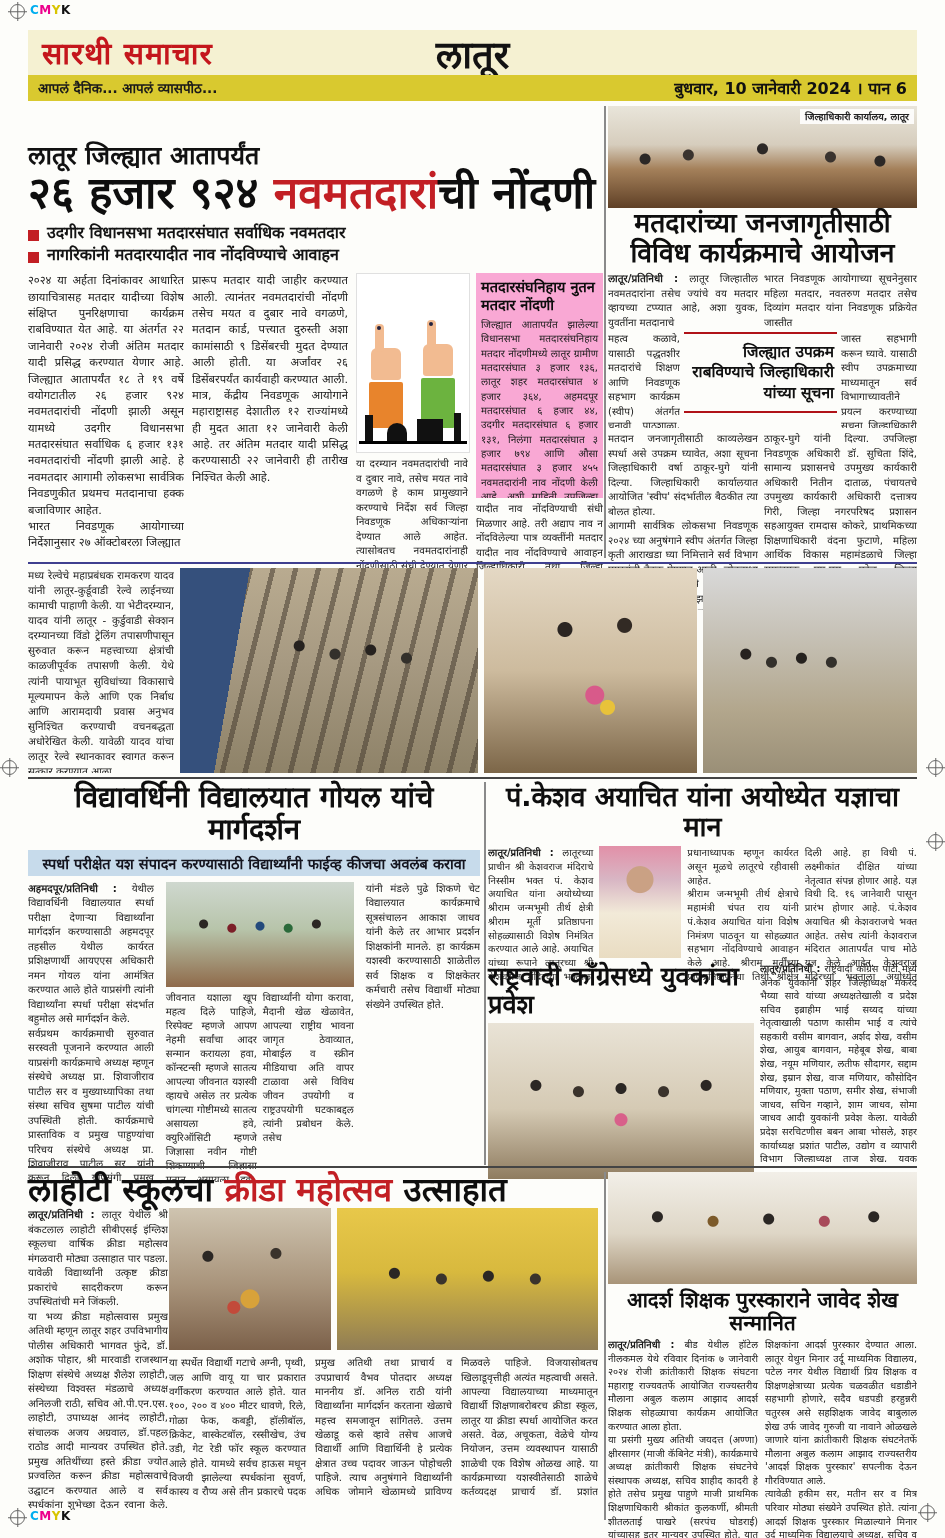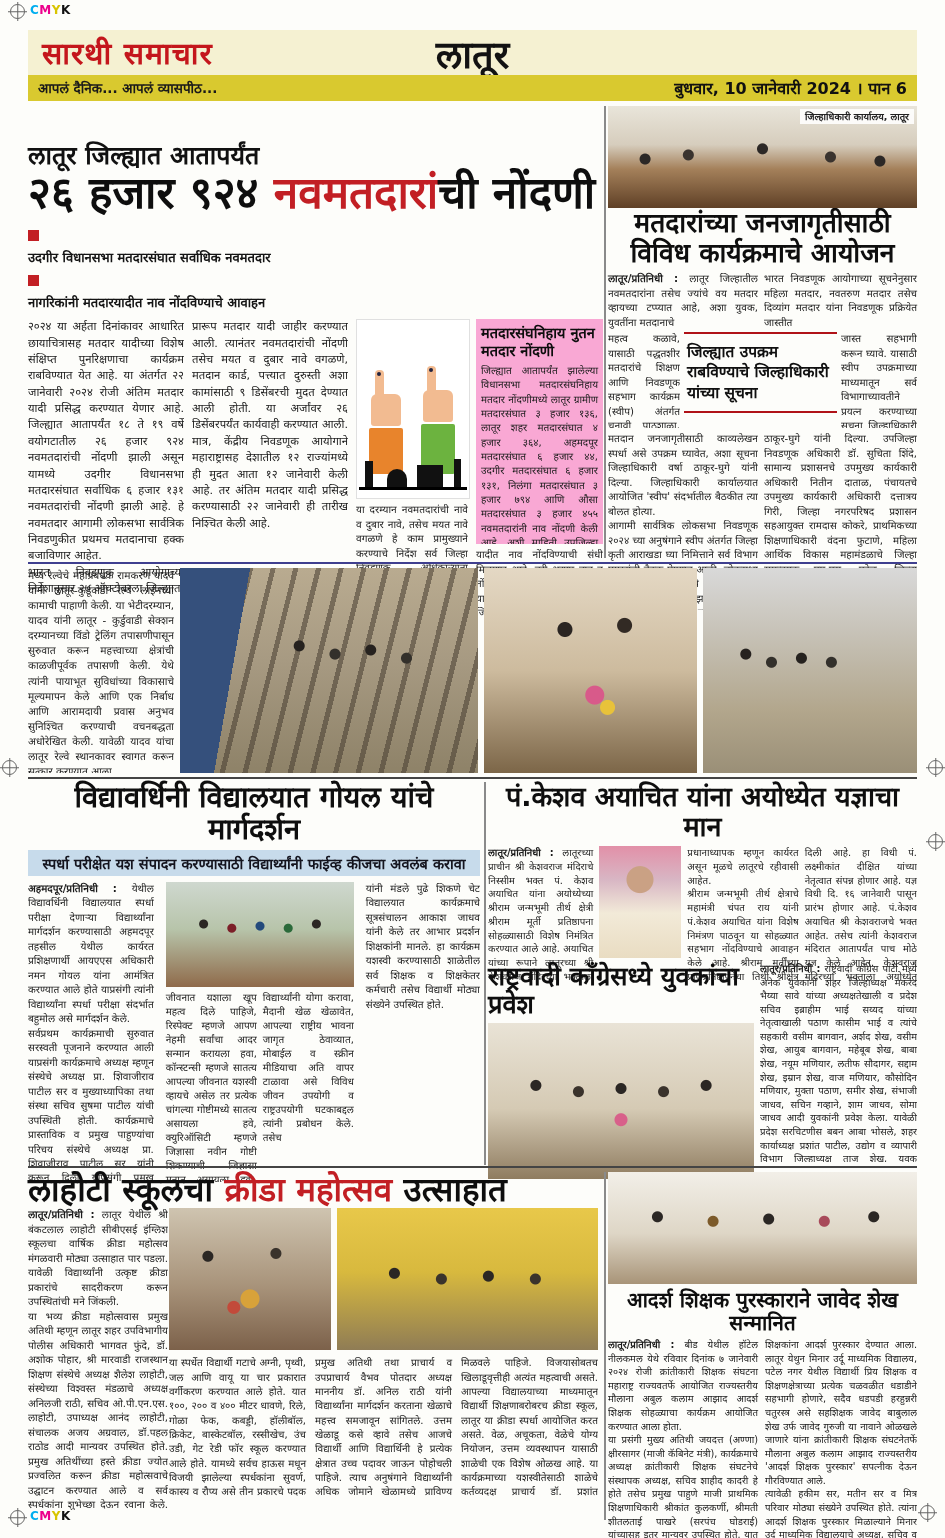--- a/index.html
+++ b/index.html
@@ -29,21 +29,21 @@
   .flow{white-space:pre-line;}
   .dl{font-weight:bold;}
   .clip{overflow:hidden;}
   
   .kicker{font-size:25px;font-weight:900;color:#111;line-height:1.1;margin-top:36px;}
   .lead-h{font-size:44px;font-weight:900;line-height:1.06;color:#0e0e0e;margin-top:2px;}
   .lead-h .red{color:#c21f24;}
   .bul-row{display:flex;gap:10px;margin-top:6px;}
   .byline-col{width:150px;font-size:11.4px;line-height:1.4;text-align:center;}
   .bullets{flex:1;}
-  .bullet{display:flex;gap:8px;font-size:13px;font-weight:900;line-height:1.35;color:#141414;flex-direction:column;}
+  .bullet{display:flex;gap:8px;font-size:16px;font-weight:900;line-height:1.35;color:#141414;}
   .sq{width:11px;height:11px;background:#c21f24;margin-top:8px;flex:none;}
   .lead-body{display:flex;gap:8px;margin-top:8px;height:302px;overflow:hidden;}
   .lc{font-size:11.3px;line-height:1.45;}
   .c156{width:156px;flex:none;} .c112{width:112px;flex:none;} .c127{width:127px;flex:none;}
   .bluebox{background:#f9a8d4;padding:6px 5px;box-sizing:border-box;height:225px;overflow:hidden;}
   .bluebox h3{margin:0 0 4px 0;font-size:14.5px;line-height:1.2;color:#0d0d0d;}
   .bluebox p{margin:0;font-size:10.1px;line-height:1.42;}
   .small-jt{font-size:10.2px;line-height:1.42;}
   
   .illus{position:relative;width:112px;height:178px;background:#ffffff;border:1px solid #e0e0e0;overflow:hidden;}
@@ -116,21 +116,21 @@
     radial-gradient(circle at 16% 40%, #2b2724 0 5px, transparent 6px),
     radial-gradient(circle at 34% 44%, #7c5a2a 0 5px, transparent 6px),
     radial-gradient(circle at 52% 42%, #2b2724 0 5px, transparent 6px),
     radial-gradient(circle at 70% 44%, #a84a5a 0 5px, transparent 6px),
     radial-gradient(circle at 86% 40%, #2b2724 0 5px, transparent 6px),
     linear-gradient(180deg,#f2efe8 0%,#ded6c6 55%,#a89478 100%);}
   .photo-cap{position:absolute;top:3px;right:3px;background:rgba(255,255,255,.88);font-size:9.5px;font-weight:bold;padding:1px 5px;color:#222;}
   
   .aw-h{font-size:26.5px;font-weight:900;line-height:1.12;text-align:center;color:#0e0e0e;margin-top:7px;}
   .aw-small{font-size:10.2px;line-height:1.42;}
-  .aw-box{border-top:2.5px solid #b01218;border-bottom:2.5px solid #b01218;padding:8px 3px;box-sizing:border-box;text-align:left;font-size:15.5px;font-weight:900;line-height:1.3;color:#101010;}
+  .aw-box{border-top:2.5px solid #b01218;border-bottom:2.5px solid #b01218;padding:8px 3px;box-sizing:border-box;text-align:right;font-size:15.5px;font-weight:900;line-height:1.3;color:#101010;}
   
   .sec-h{font-weight:900;color:#0e0e0e;line-height:1.1;text-align:center;}
   .subhead{background:#c7dbeb;text-align:center;font-size:14.5px;font-weight:bold;padding:3px 2px;margin-top:4px;color:#14141e;}
   .cols3{column-count:3;column-gap:9px;font-size:10.1px;line-height:1.42;height:152px;overflow:hidden;}
   .mini{font-size:10px;line-height:1.4;}
 </style>
 </head>
 <body>
 
 <div class="page">

